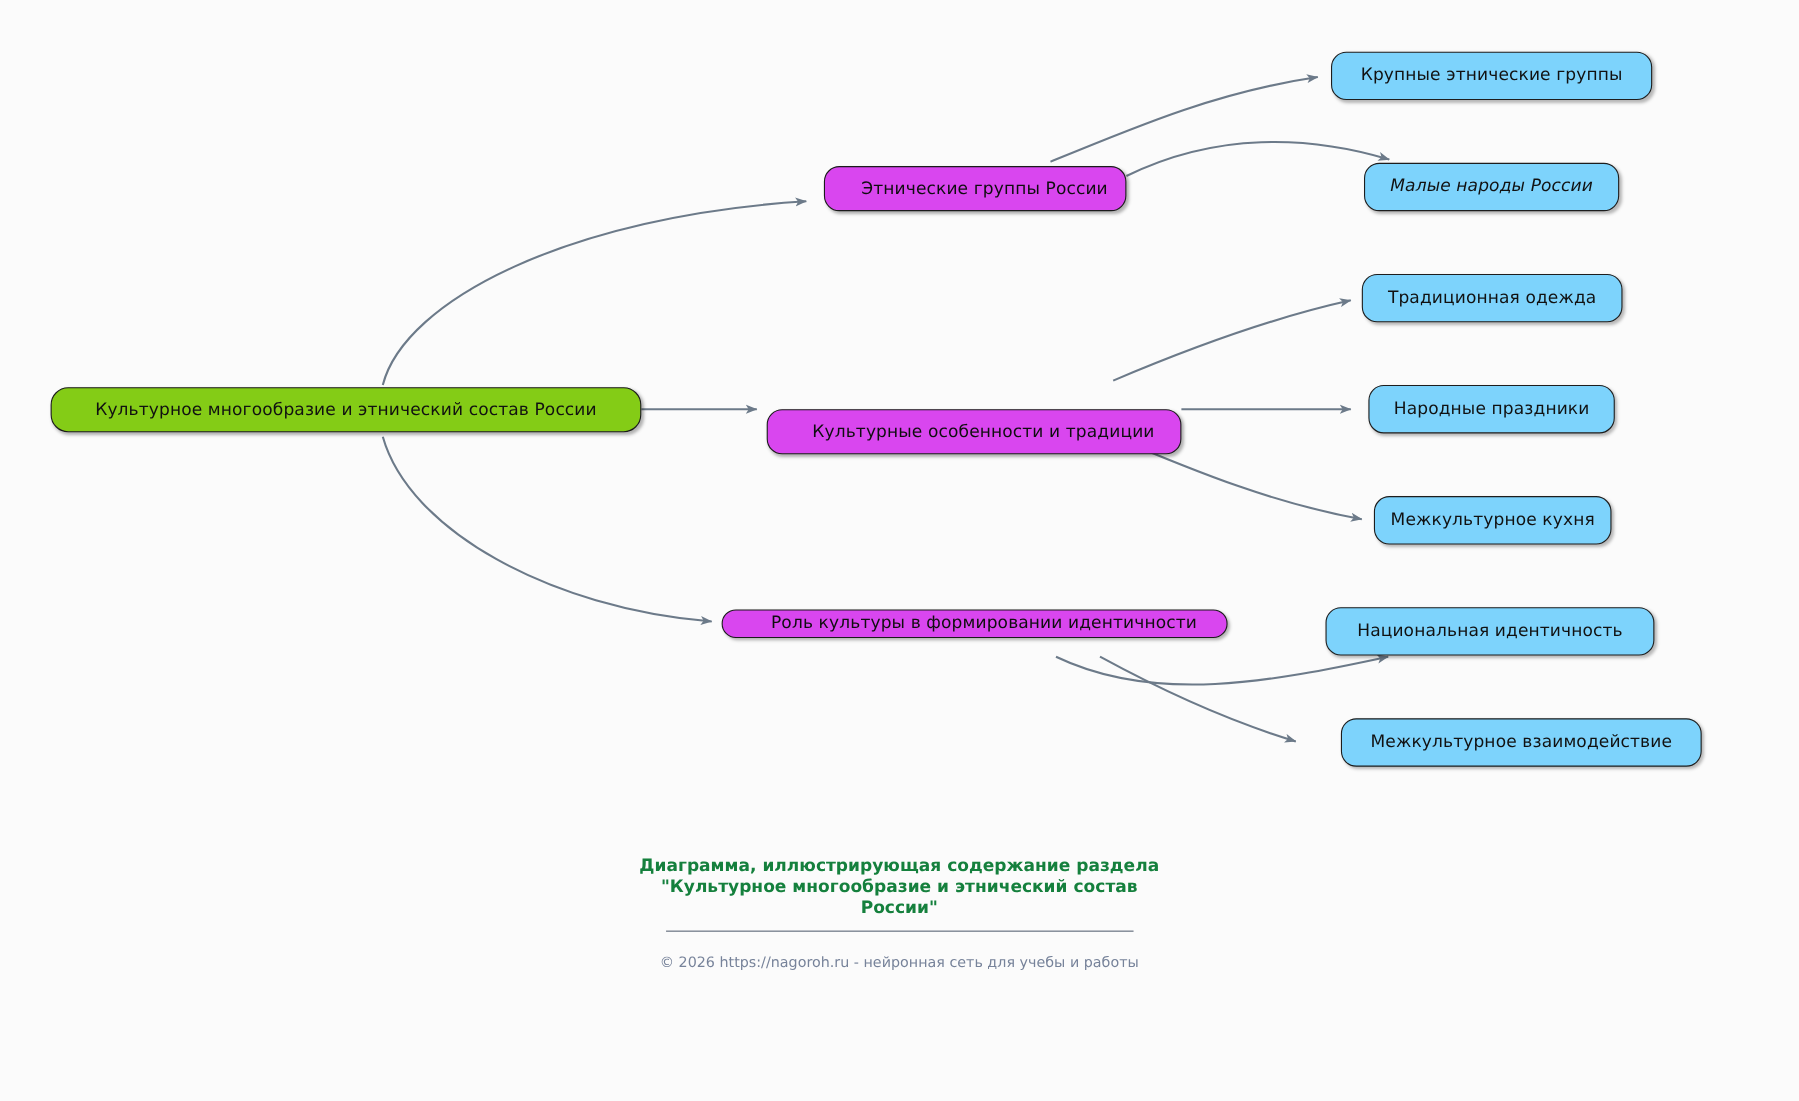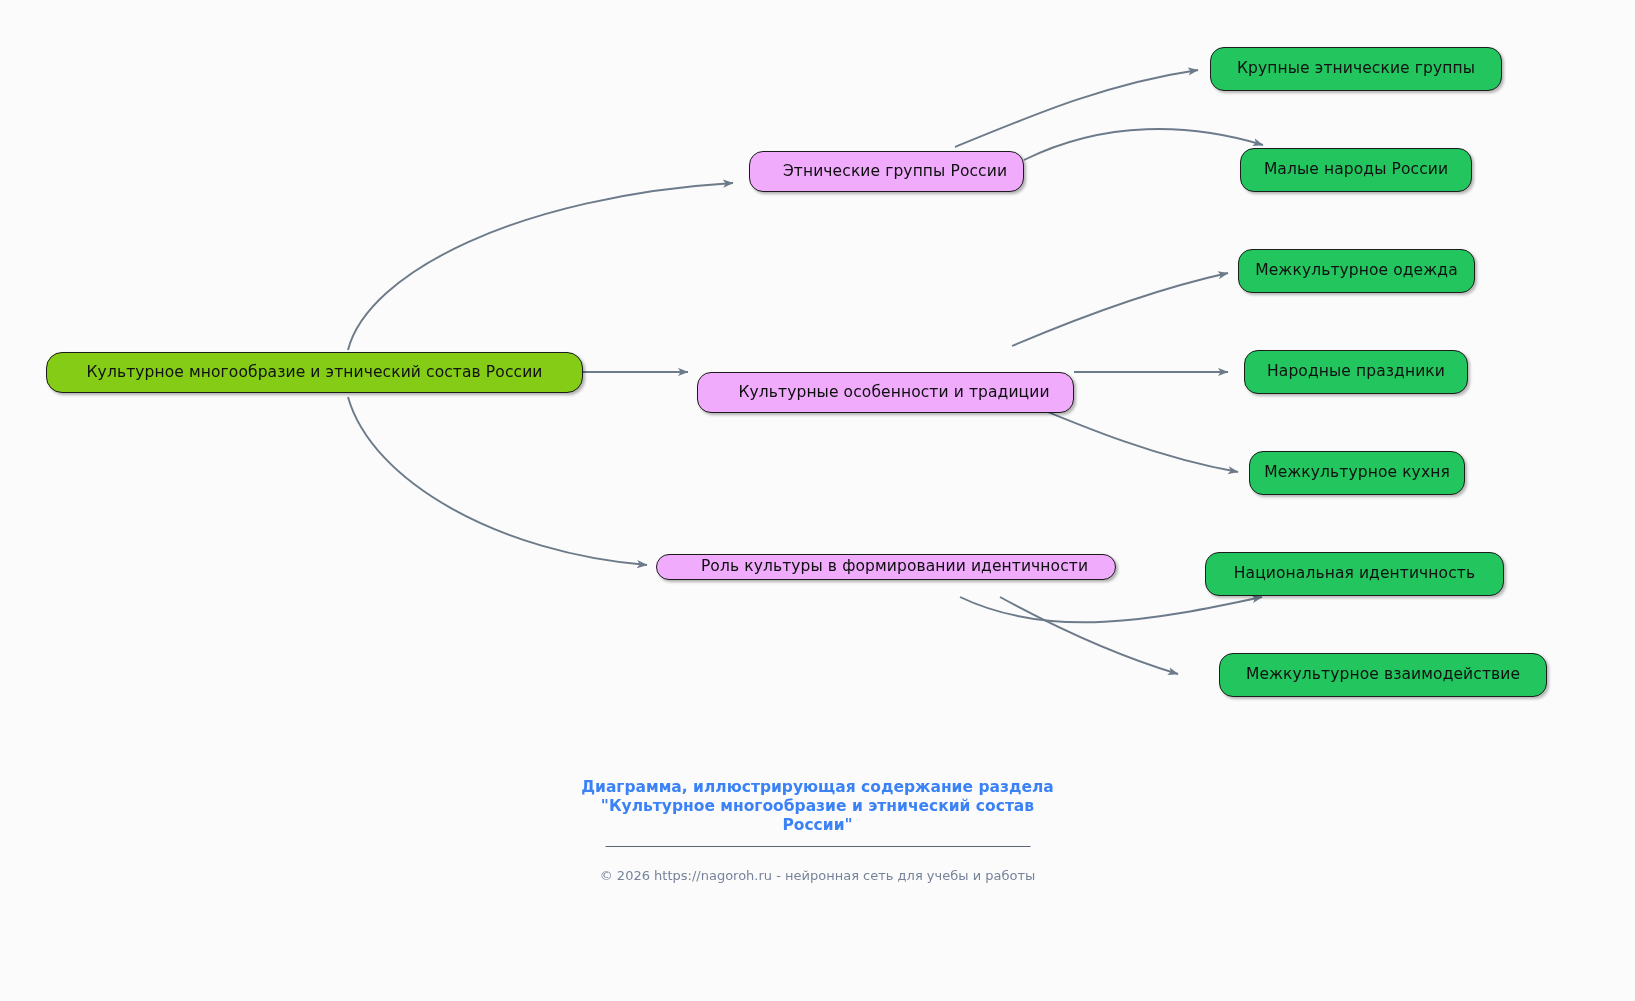--- a/index.html
+++ b/index.html
@@ -36,43 +36,43 @@
     letter-spacing: 0.1px;
   }
   .node-root {
     background: #84cc16;
     border: 1.6px solid #1b1b1b;
     color: #111111;
     box-shadow: 2px 2px 3px rgba(0,0,0,0.30);
     border-radius: 16px;
   }
   .node-branch {
-    background: #f0abfc;
+    background: #d946ef;
     border: 1.6px solid #1b1b1b;
     color: #0e0e0e;
     box-shadow: 2px 2px 3px rgba(0,0,0,0.30);
     border-radius: 14px;
     padding-left: 17px;
   }
   .node-leaf {
-    background: #22c55e;
+    background: #7dd3fc;
     border: 1.7px solid #1d1d1d;
     color: #111111;
     box-shadow: 2px 2px 3px rgba(0,0,0,0.28);
     border-radius: 14px;
   }
   .footer {
     position: absolute;
     left: 0;
     width: 1635px;
     text-align: center;
   }
   .caption {
     top: 778px;
-    color: #3b82f6;
+    color: #15803d;
     font-weight: bold;
     font-size: 15.5px;
     line-height: 19px;
     font-family: "DejaVu Sans", "Liberation Sans", sans-serif;
   }
   .rule {
     position: absolute;
     left: 50%;
     transform: translateX(-50%);
     top: 846px;
@@ -127,26 +127,26 @@
   </div>
 
   <div class="node node-branch" style="left:656px; top:554px; width:460px; height:26px;">
     <span>Роль культуры в формировании идентичности</span>
   </div>
 
   <div class="node node-leaf" style="left:1210px; top:47px; width:292px; height:44px;">
     <span>Крупные этнические группы</span>
   </div>
 
-  <div class="node node-leaf" style="left:1240px; top:148px; width:232px; height:44px;">
+  <div class="node node-leaf" style="left:1240px; top:148px; width:232px; height:44px;font-style:italic;">
     <span>Малые народы России</span>
   </div>
 
   <div class="node node-leaf" style="left:1238px; top:249px; width:237px; height:44px;">
-    <span>Межкультурное одежда</span>
+    <span>Традиционная одежда</span>
   </div>
 
   <div class="node node-leaf" style="left:1244px; top:350px; width:224px; height:44px;text-align:center;">
     <span>Народные праздники</span>
   </div>
 
   <div class="node node-leaf" style="left:1249px; top:451px; width:216px; height:44px;">
     <span>Межкультурное кухня</span>
   </div>
 

